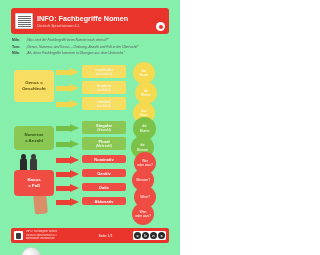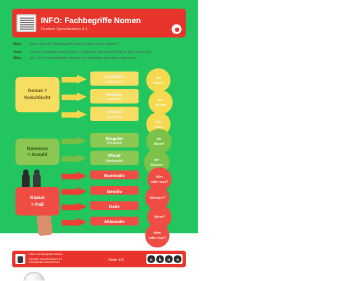--- a/index.html
+++ b/index.html
@@ -4,23 +4,23 @@
 <style>
   * { box-sizing: border-box; margin: 0; padding: 0; }
   body {
     width: 180px; height: 255px;
     background: #ffffff;
     font-family: "Liberation Sans", sans-serif;
     overflow: hidden;
     position: relative;
   }
   .page {
-    width: 180px; height: 212px;
+    width: 180px; height: 255px;
     position: relative;
-    background: #22c55e;
+    background: #86efac;
     padding: 0;
   }
 
   
   .header {
     position: absolute;
     left: 11px; top: 8px;
     width: 158px; height: 26px;
     background: #e8342a;
     border-radius: 3px;

